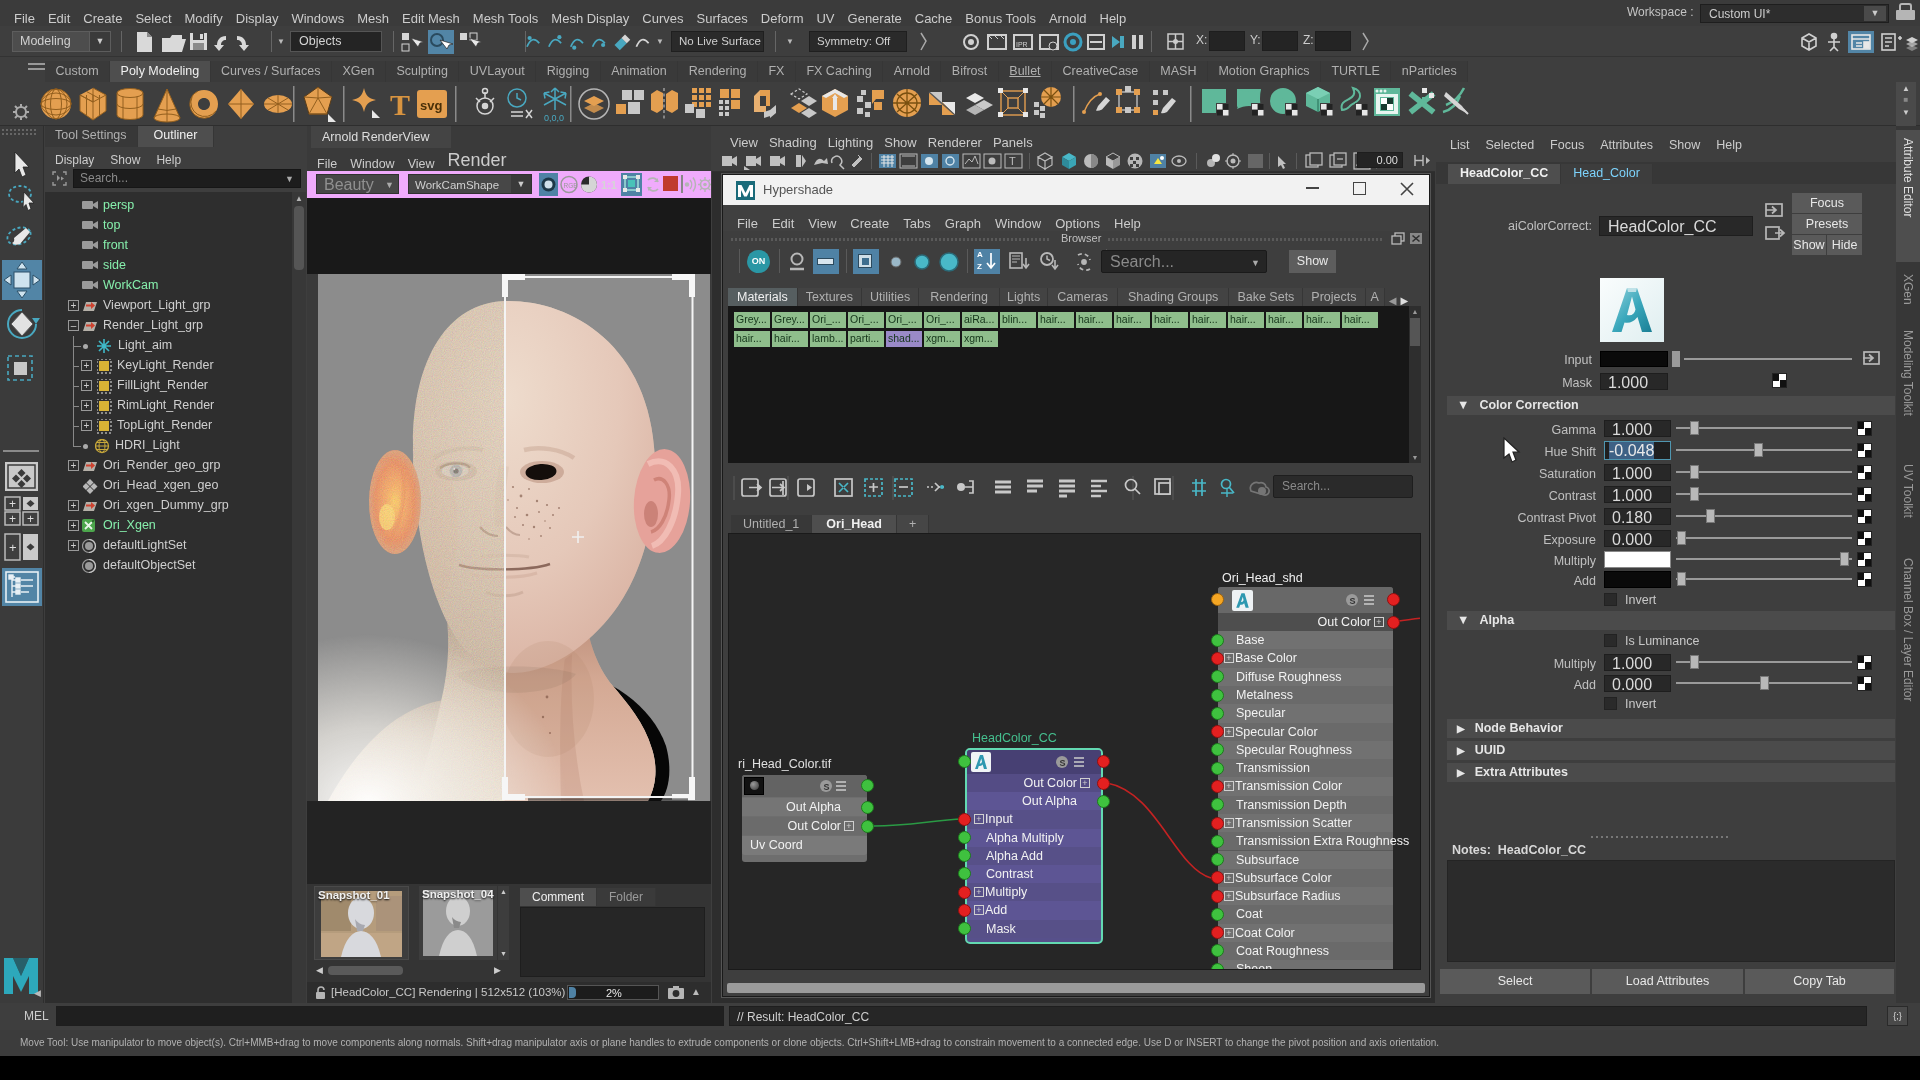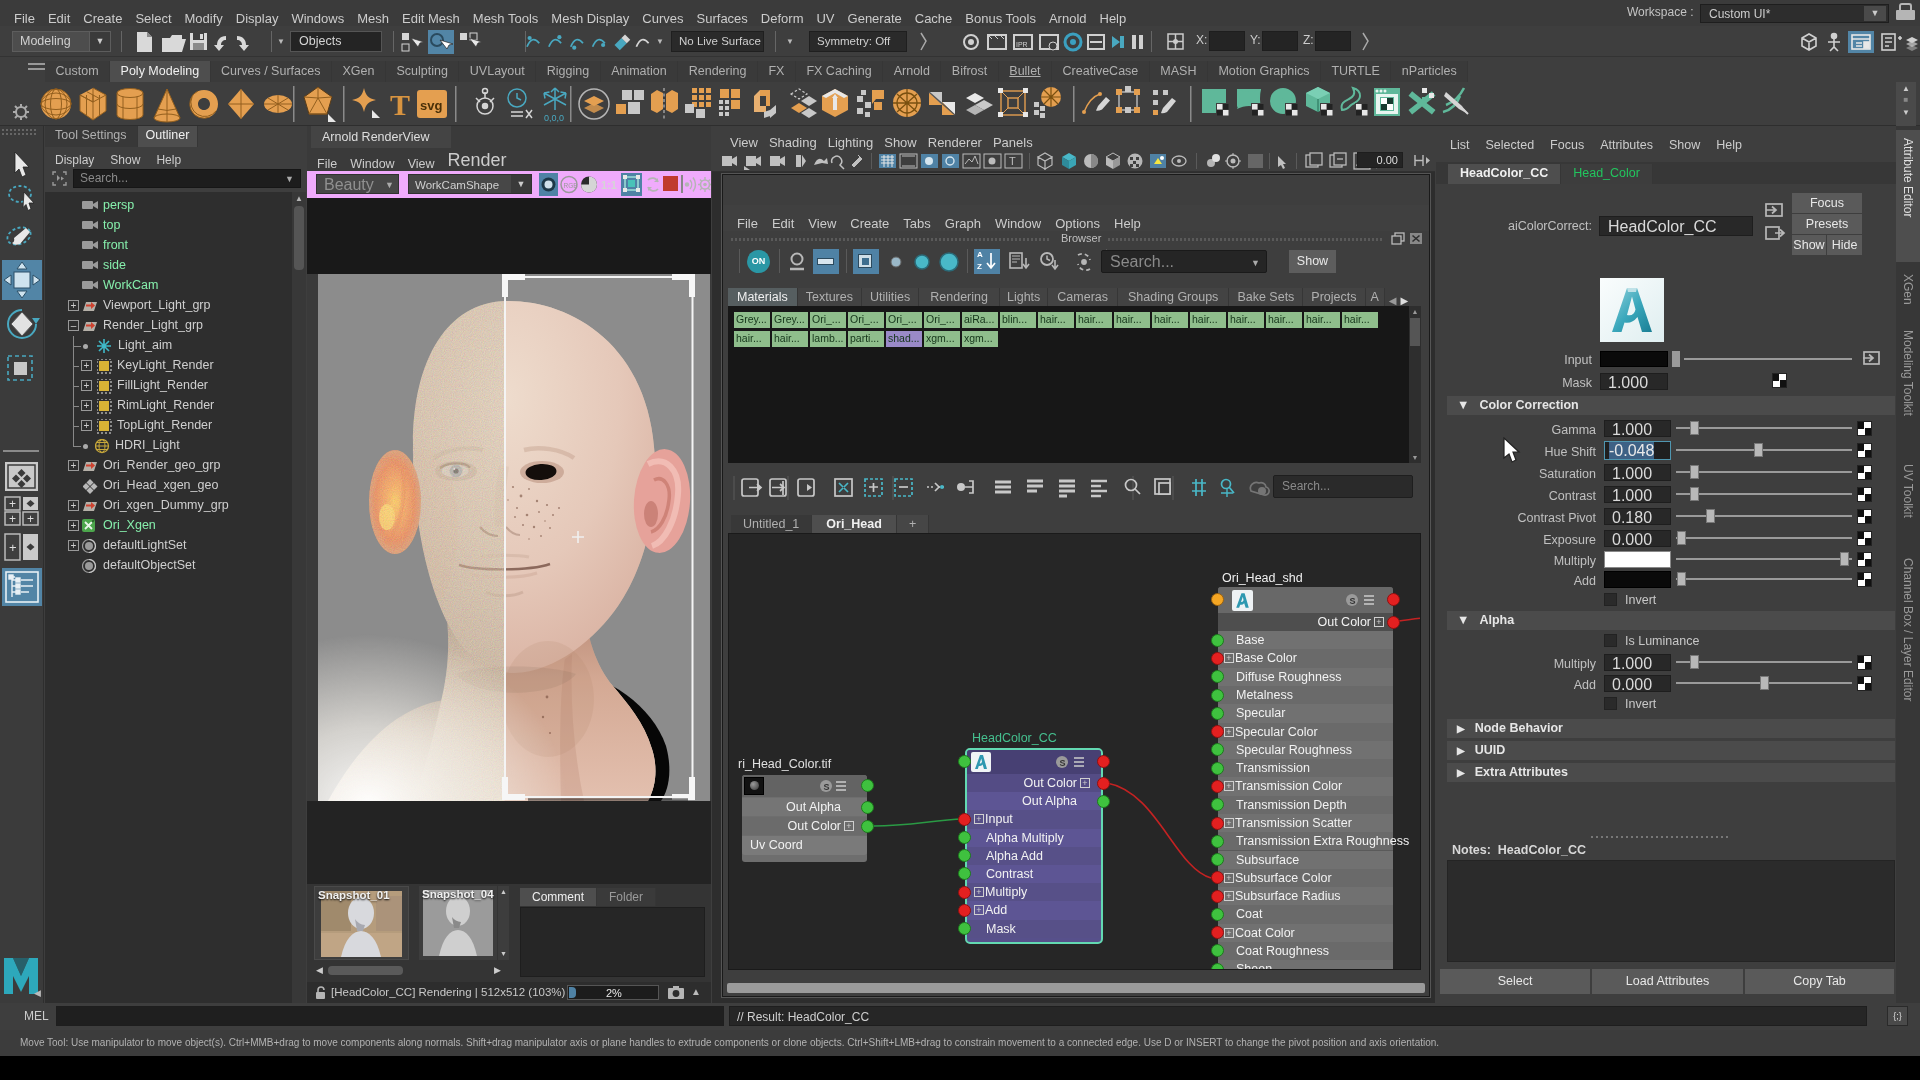--- a/index.html
+++ b/index.html
@@ -625,21 +625,21 @@
     <svg class="abs" style="left:2px;top:828px;" width="38" height="44" viewBox="0 0 38 44">
       <path d="M2 4 h9 l8 18 8 -18 h9 v36 h-9 v-18 l-8 16 -8 -16 v18 h-9 z" fill="#2da8bb"></path>
       <path d="M11 4 l8 18 8 -18 z" fill="#1a7a8a" opacity="0.6"></path>
     </svg>
     <div class="abs" style="left:34px;top:862px;color:#bbb;font-size:9px;">◀</div>
   </div>
 
   <div class="abs" id="outliner" style="left:45px;top:126px;width:261px;height:877px;background:#3e3e3e;">
     <div class="row" style="height:21px;">
       <div class="tab" style="background:#383838;height:21px;padding:2px 10px;">Tool Settings</div>
-      <div class="tab on" style="height:21px;padding:2px 8px;">Outliner</div>
+      <div class="tab on" style="height:21px;padding:2px 16px;">Outliner</div>
     </div>
     <div class="row" style="height:20px;">
       <div class="mi" style="padding:0 8px 0 10px;font-size:12px;">Display</div>
       <div class="mi" style="padding:0 8px;font-size:12px;">Show</div>
       <div class="mi" style="padding:0 8px;font-size:12px;">Help</div>
     </div>
     <div style="position:relative;height:24px;">
       <svg class="abs" style="left:6px;top:3px;" width="17" height="17" viewBox="0 0 17 17">
           <g stroke="#999" stroke-width="1.4" fill="none">
             <path d="M5 2 h-3 v3 M12 2 h3 v3 M5 15 h-3 v-3 M12 15 h3 v-3"></path>
@@ -1253,20 +1253,32 @@
       <div class="fld" style="position:absolute;left:645px;top:2px;width:46px;height:16px;background:#242424;color:#ddd;font-size:11px;text-align:right;"><span style="margin-right:4px;line-height:15px;">0.00</span></div>
       <svg style="position:absolute;left:700px;top:2px;" width="20" height="17">
         <path d="M3 3 v11 M3 8.5 h8 M11 3 v11" stroke="#bbb" stroke-width="1.4"></path>
         <path d="M14 5 l4 3.5 -4 3.5 z" fill="#bbb"></path>
       </svg>
     </div>
   </div>
 
   <div class="abs" id="hypershade" style="left:722px;top:174px;width:708px;height:823px;background:#3e3e3e;border:1px solid #1a1a1a;box-shadow:0 0 0 1px #555;">
 
+    <div class="abs" style="left:0;top:0;width:706px;height:30px;background:#f2f2f2;">
+      <svg class="abs" style="left:13px;top:6px;" width="19" height="19" viewBox="0 0 19 19">
+        <rect width="19" height="19" fill="#1a6b7a"></rect>
+        <path d="M2 16 v-12 h3.5 l4 8 4 -8 h3.5 v12 h-3 v-7 l-3.2 6.5 h-2.6 L5 9 v7 z" fill="#fff"></path>
+      </svg>
+      <span class="abs" style="left:40px;top:7px;color:#555;font-size:13px;">Hypershade</span>
+      <span class="abs" style="left:583px;top:12px;width:13px;height:2px;background:#444;"></span>
+      <div class="abs" style="left:630px;top:7px;width:13px;height:13px;border:1.5px solid #444;"></div>
+      <svg class="abs" style="left:677px;top:7px;" width="14" height="14">
+        <path d="M1 1 L13 13 M13 1 L1 13" stroke="#444" stroke-width="1.6"></path>
+      </svg>
+    </div>
 
     <div class="abs row" style="left:0;top:30px;width:706px;height:26px;background:#404040;">
       <div class="mi" style="padding:0 7px 0 14px;">File</div>
       <div class="mi" style="padding:0 7px;">Edit</div>
       <div class="mi" style="padding:0 7px;">View</div>
       <div class="mi" style="padding:0 7px;">Create</div>
       <div class="mi" style="padding:0 7px;">Tabs</div>
       <div class="mi" style="padding:0 7px;">Graph</div>
       <div class="mi" style="padding:0 7px;">Window</div>
       <div class="mi" style="padding:0 7px;">Options</div>
@@ -1611,21 +1623,21 @@
       <div class="mi" style="padding:0 8px 0 14px;font-size:12.5px;">List</div>
       <div class="mi" style="padding:0 8px;font-size:12.5px;">Selected</div>
       <div class="mi" style="padding:0 8px;font-size:12.5px;">Focus</div>
       <div class="mi" style="padding:0 8px;font-size:12.5px;">Attributes</div>
       <div class="mi" style="padding:0 8px;font-size:12.5px;">Show</div>
       <div class="mi" style="padding:0 8px;font-size:12.5px;">Help</div>
     </div>
     <div class="abs" style="left:0;top:36px;width:460px;height:22px;background:#373737;">
       <div class="row" style="position:absolute;left:12px;top:2px;height:20px;">
         <div class="tab on" style="padding:2px 12px;font-weight:bold;height:20px;">HeadColor_CC</div>
-        <div class="tab" style="padding:2px 12px;background:#3d3d3d;color:#22c55e;height:20px;">Head_Color</div>
+        <div class="tab" style="padding:2px 12px;background:#3d3d3d;color:#7dd3fc;height:20px;">Head_Color</div>
       </div>
     </div>
 
     <div class="btn abs" style="left:356px;top:67px;width:70px;height:20px;line-height:20px;font-size:12.5px;">Focus</div>
     <div class="btn abs" style="left:356px;top:88px;width:70px;height:20px;line-height:20px;font-size:12.5px;">Presets</div>
     <div class="btn abs" style="left:356px;top:109px;width:34px;height:20px;line-height:20px;font-size:12.5px;">Show</div>
     <div class="btn abs" style="left:391px;top:109px;width:35px;height:20px;line-height:20px;font-size:12.5px;">Hide</div>
     <div class="lbl" style="left:0;top:93px;width:156px;">aiColorCorrect:</div>
     <div class="fld abs" style="left:163px;top:90px;width:154px;height:20px;background:#282828;"><span style="margin-left:8px;line-height:19px;color:#dadada;">HeadColor_CC</span></div>
     <svg class="abs" style="left:327px;top:74px;" width="24" height="20">

